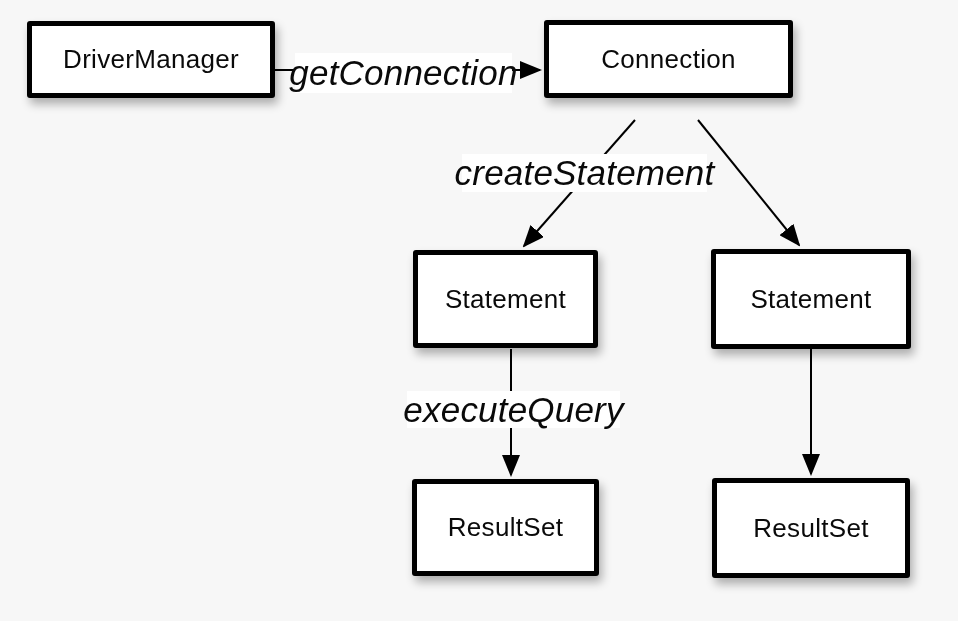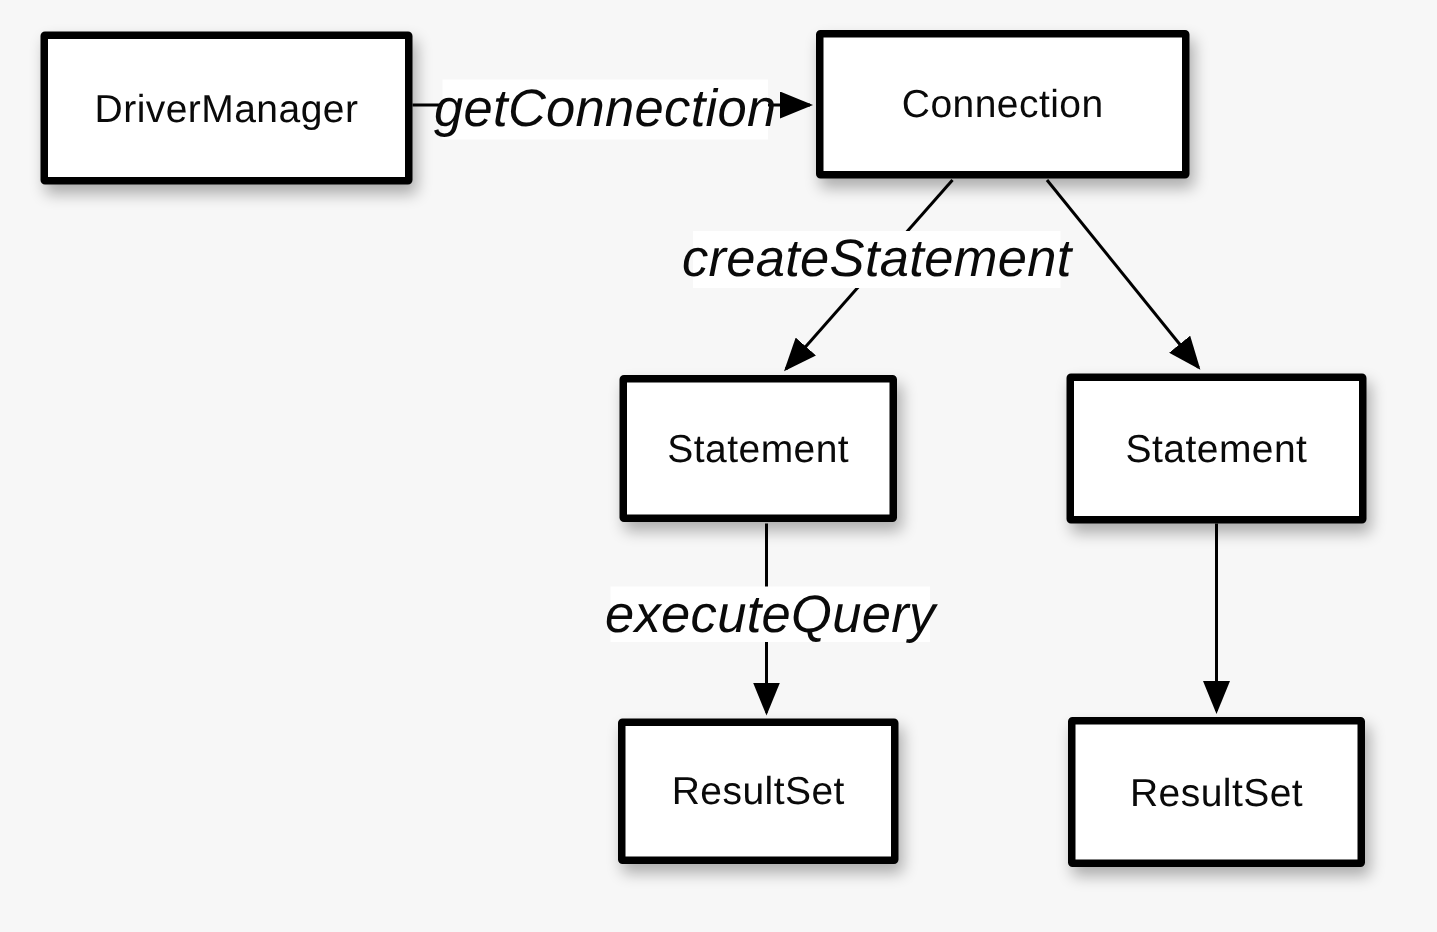--- a/index.html
+++ b/index.html
@@ -42,22 +42,22 @@
     border: 5px solid #000000;
     border-radius: 3px;
     box-shadow: 3px 6px 10px rgba(0,0,0,0.30);
     display: flex;
     align-items: center;
     justify-content: center;
     color: #0a0a0a;
     font-size: 26px;
     letter-spacing: 0.3px;
   }
-  #node-drivermanager { left: 27px;  top: 21px;  width: 248px; height: 102px;  }
-  #node-connection    { left: 544px; top: 20px;  width: 249px; height: 99px;  }
+  #node-drivermanager { left: 27px;  top: 21px;  width: 248px; height: 77px;  }
+  #node-connection    { left: 544px; top: 20px;  width: 249px; height: 78px;  }
   #node-statement-l   { left: 413px; top: 250px; width: 185px; height: 98px;  }
   #node-statement-r   { left: 711px; top: 249px; width: 200px; height: 100px; }
   #node-resultset-l   { left: 412px; top: 479px; width: 187px; height: 97px;  }
   #node-resultset-r   { left: 712px; top: 478px; width: 198px; height: 100px; }
 
   #label-getconnection   { left: 295px; top: 53px;  width: 217px; height: 40px; }
   #label-createstatement { left: 462px; top: 154px; width: 245px; height: 38px; }
   #label-executequery    { left: 407px; top: 391px; width: 213px; height: 37px; }
 </style>
 </head>

